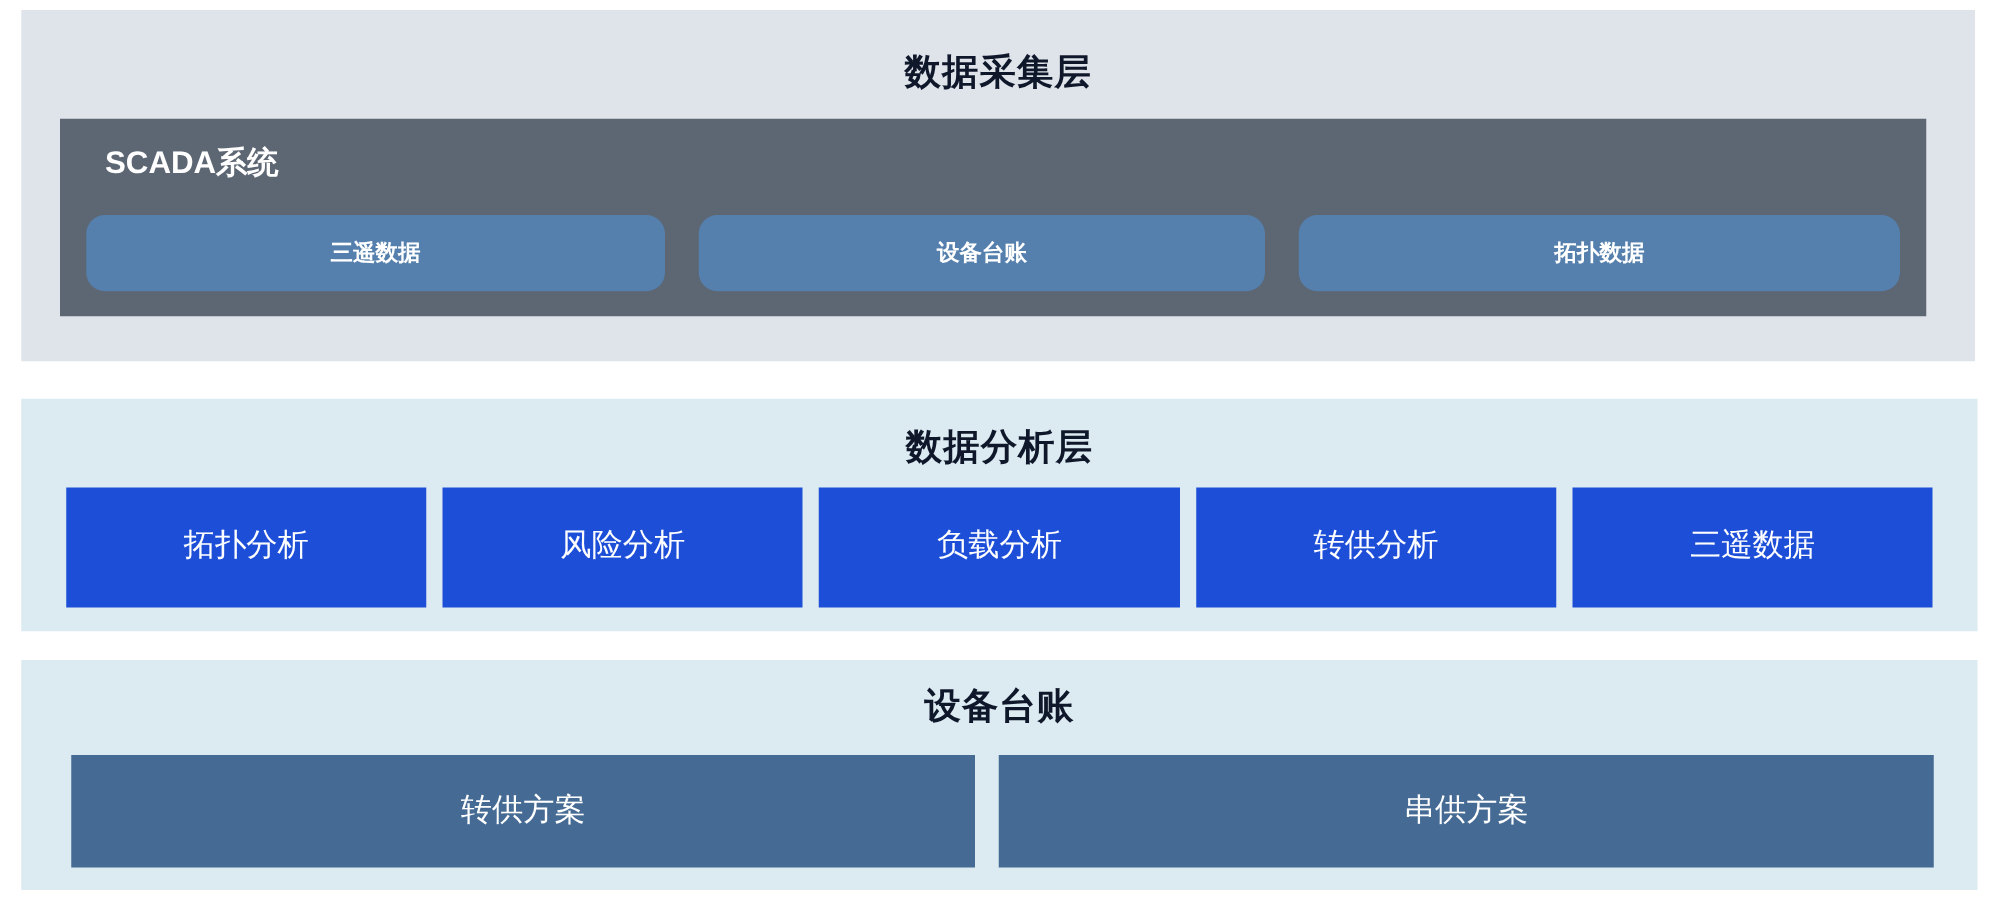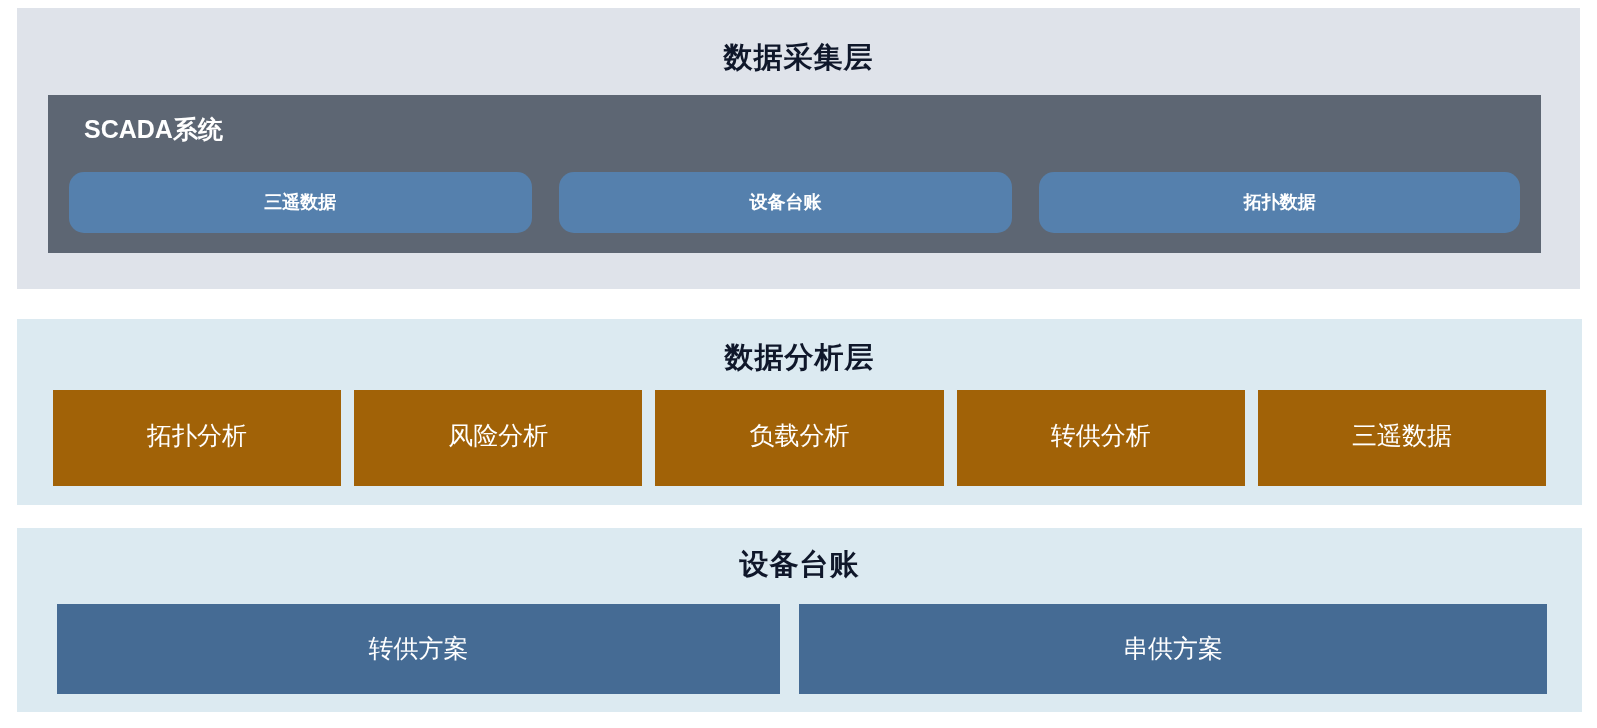--- a/index.html
+++ b/index.html
@@ -109,21 +109,21 @@
   }
   #analysis-nodes {
     left: 36px;
     top: 71px;
     width: 1493px;
     height: 96px;
     gap: 13px;
   }
   #analysis-nodes .node {
     flex: 1 1 0;
-    background: #a16207;
+    background: #1d4ed8;
     font-size: 25px;
     font-weight: normal;
   }
 
   
   #layer-app {
     left: 17px;
     top: 528px;
     width: 1565px;
     height: 184px;

